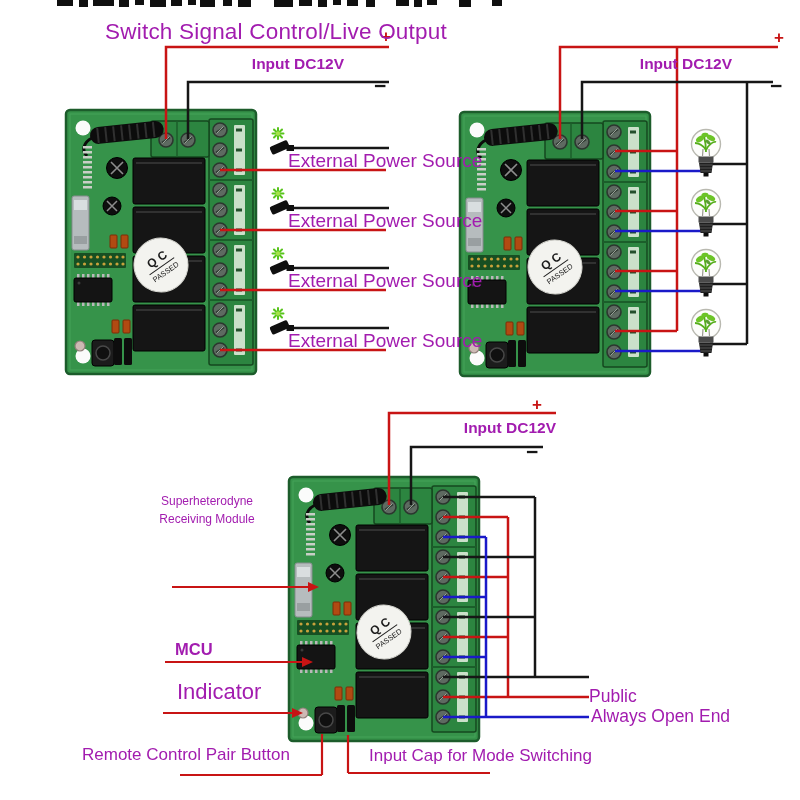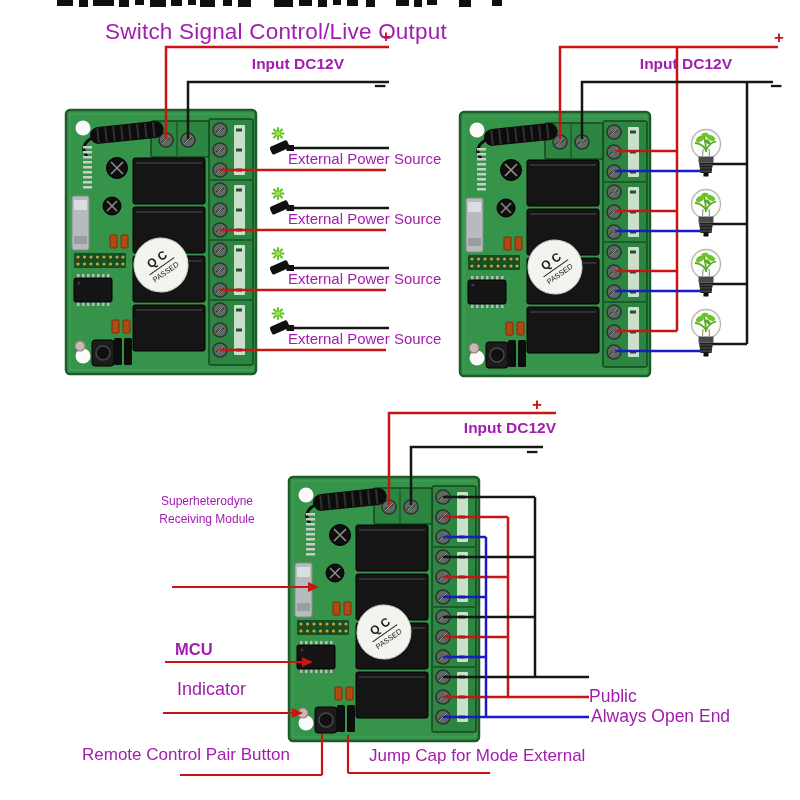--- a/index.html
+++ b/index.html
@@ -4,24 +4,24 @@
 <style>
   html,body{margin:0;padding:0;background:#fff;}
   #stage{position:relative;width:800px;height:800px;background:#ffffff;
          font-family:"Liberation Sans",sans-serif;overflow:hidden;}
   .lbl{position:absolute;color:#a21caf;white-space:nowrap;line-height:1.15;}
   .l-title{left:100px;top:19px;width:352px;text-align:center;font-size:22.5px;letter-spacing:.2px;}
   .l-input{font-size:15.5px;font-weight:bold;width:94px;text-align:right;}
   .l-input-a{left:250px;top:55px;}
   .l-input-b{left:638px;top:55px;}
   .l-input-c{left:462px;top:419px;}
-  .l-ext{left:288px;font-size:15px;}
+  .l-ext{left:288px;font-size:19px;}
   .l-recv{left:118px;top:492px;width:178px;text-align:center;font-size:12px;line-height:18px;white-space:nowrap;}
   .l-mcu{left:175px;top:640px;font-size:16.5px;font-weight:bold;}
-  .l-ind{left:177px;top:679px;font-size:18px;}
+  .l-ind{left:177px;top:679px;font-size:22px;}
   .l-pair{left:82px;top:745px;font-size:17px;}
   .l-jump{left:369px;top:746px;font-size:17px;}
   .l-ace{left:591px;top:666px;font-size:17.5px;}
   .l-pub{left:589px;top:686px;font-size:17.5px;}
   .l-aoe{left:591px;top:706px;font-size:17.5px;}
   .frag{position:absolute;top:0;background:#101010;}
   svg.overlay{position:absolute;left:0;top:0;}
   .w{fill:none;stroke-width:2.5;}
   .w-thin{fill:none;stroke-width:2.2;}
   .sign{font-weight:bold;font-family:"Liberation Sans",sans-serif;}
@@ -389,18 +389,18 @@
   <div class="lbl l-ext" style="top:330px">External Power Source</div>
 
   <div class="lbl l-recv">
     <div>Superheterodyne</div>
     <div>Receiving Module</div>
   </div>
 
   <div class="lbl l-mcu">MCU</div>
   <div class="lbl l-ind">Indicator</div>
   <div class="lbl l-pair">Remote Control Pair Button</div>
-  <div class="lbl l-jump">Jump Cap for Mode External</div>
+  <div class="lbl l-jump">Input Cap for Mode Switching</div>
 
   <div class="lbl l-pub">Public</div>
   <div class="lbl l-aoe">Always Open End</div>
 
 </div>
 
 </body></html>

